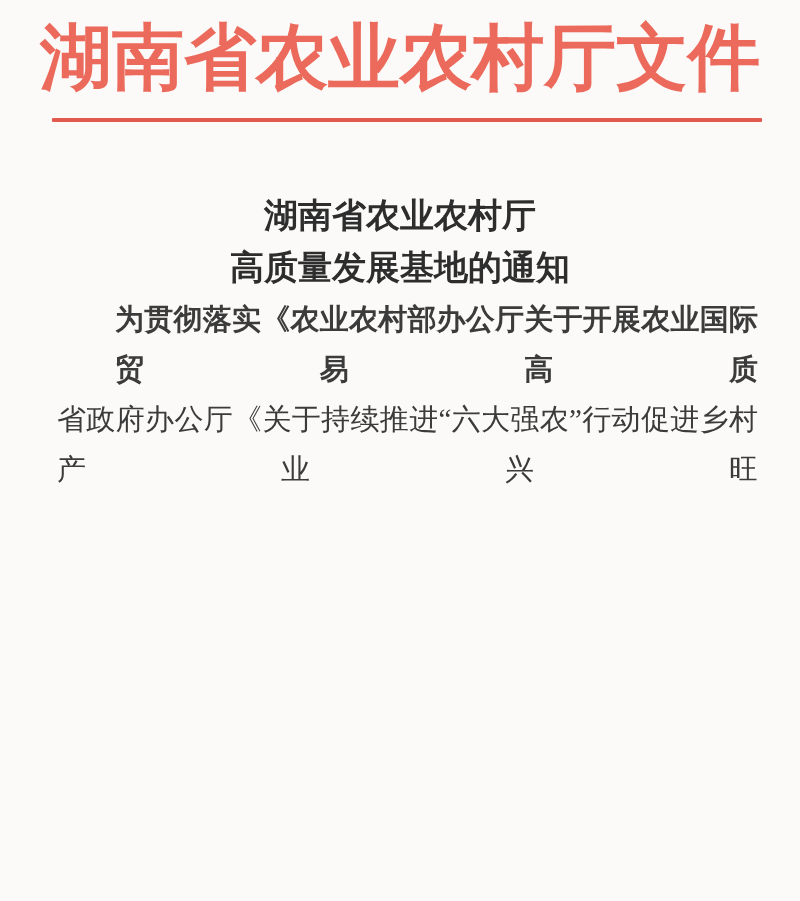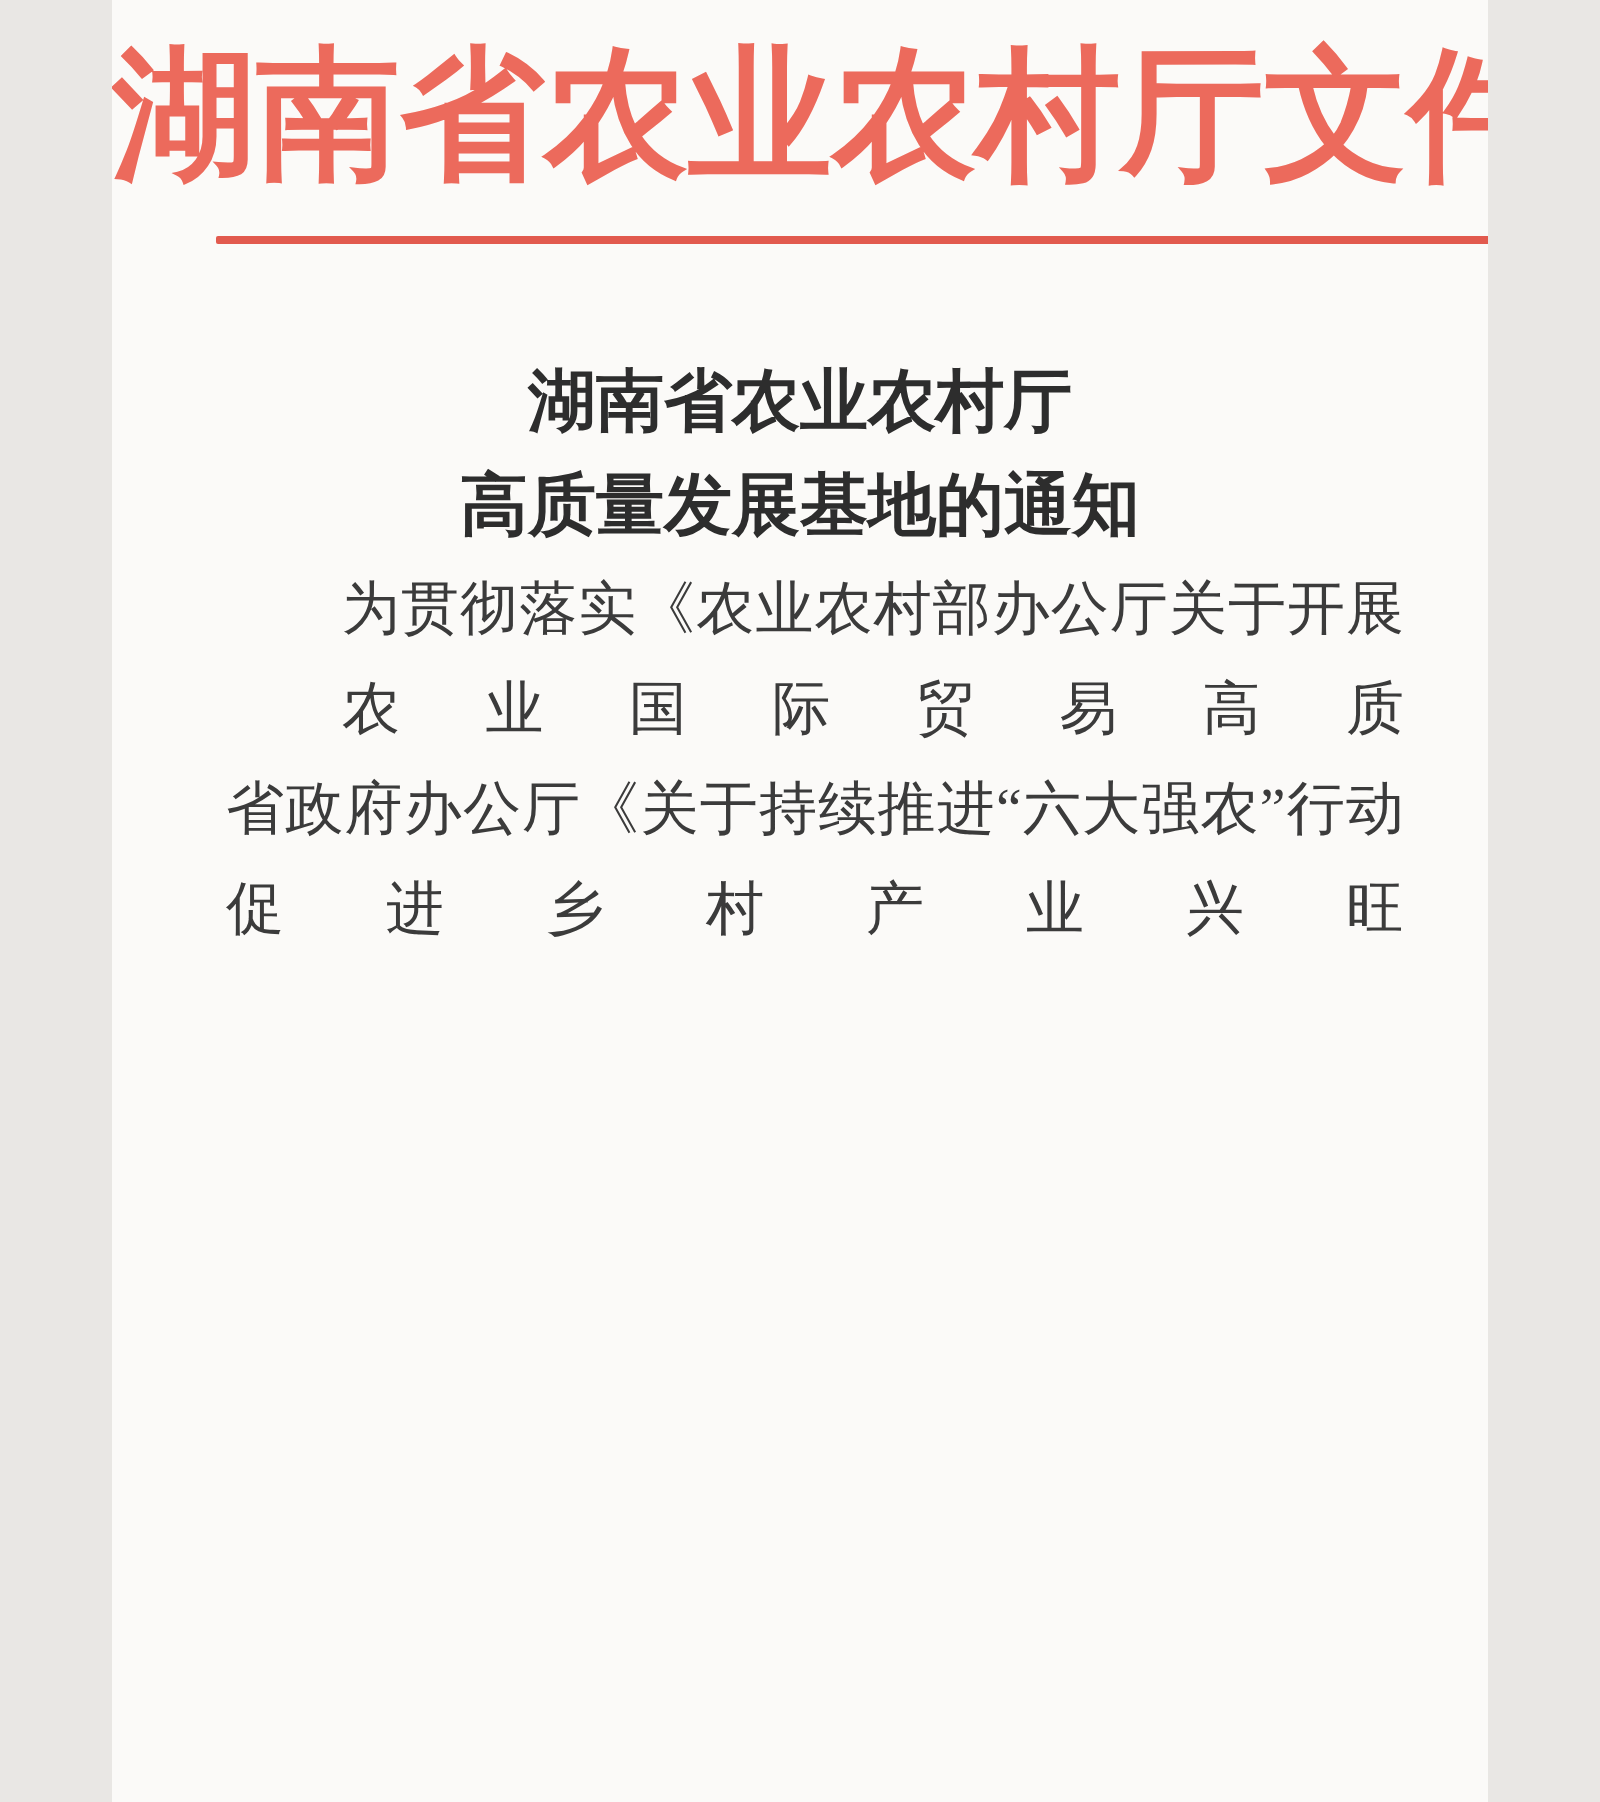--- a/index.html
+++ b/index.html
@@ -2,21 +2,21 @@
 <html><head>
 <meta charset="utf-8">
 <style>
   html, body {
     margin: 0;
     padding: 0;
     background: #e9e7e4;
   }
   .page {
     position: relative;
-    width: 688px;
+    width: 800px;
     height: 901px;
     margin: 0 auto;
     background: #fbfaf8;
     overflow: hidden;
     font-family: "Liberation Serif", "DejaVu Serif", serif;
   }
   .red-header {
     padding-top: 10px;
     text-align: center;
     font-size: 72px;
@@ -36,21 +36,21 @@
   }
   .red-divider {
     margin-top: 12px;
     margin-left: 52px;
     width: 710px;
     height: 4px;
     background: #e25a4e;
     border-radius: 1px;
   }
   .title-block {
-    margin-top: 54px;
+    margin-top: 68px;
     text-align: center;
     font-size: 34px;
     line-height: 52px;
     font-weight: bold;
     color: #2d2d2d;
   }
   .doc-body {
     padding: 0 42px 0 57px;
     color: #3b3b3b;
   }
@@ -62,20 +62,21 @@
     letter-spacing: 1px;
   }
   .para-line {
     font-size: 29px;
     line-height: 50px;
     text-align: justify;
     text-align-last: justify;
   }
   .para-line.indent {
     padding-left: 58px;
+    font-weight: bold;
   }
 </style>
 </head>
 <body>
 
 <div class="page">
 
   <div class="red-header">湖南省农业农村厅文件</div>
 
 

